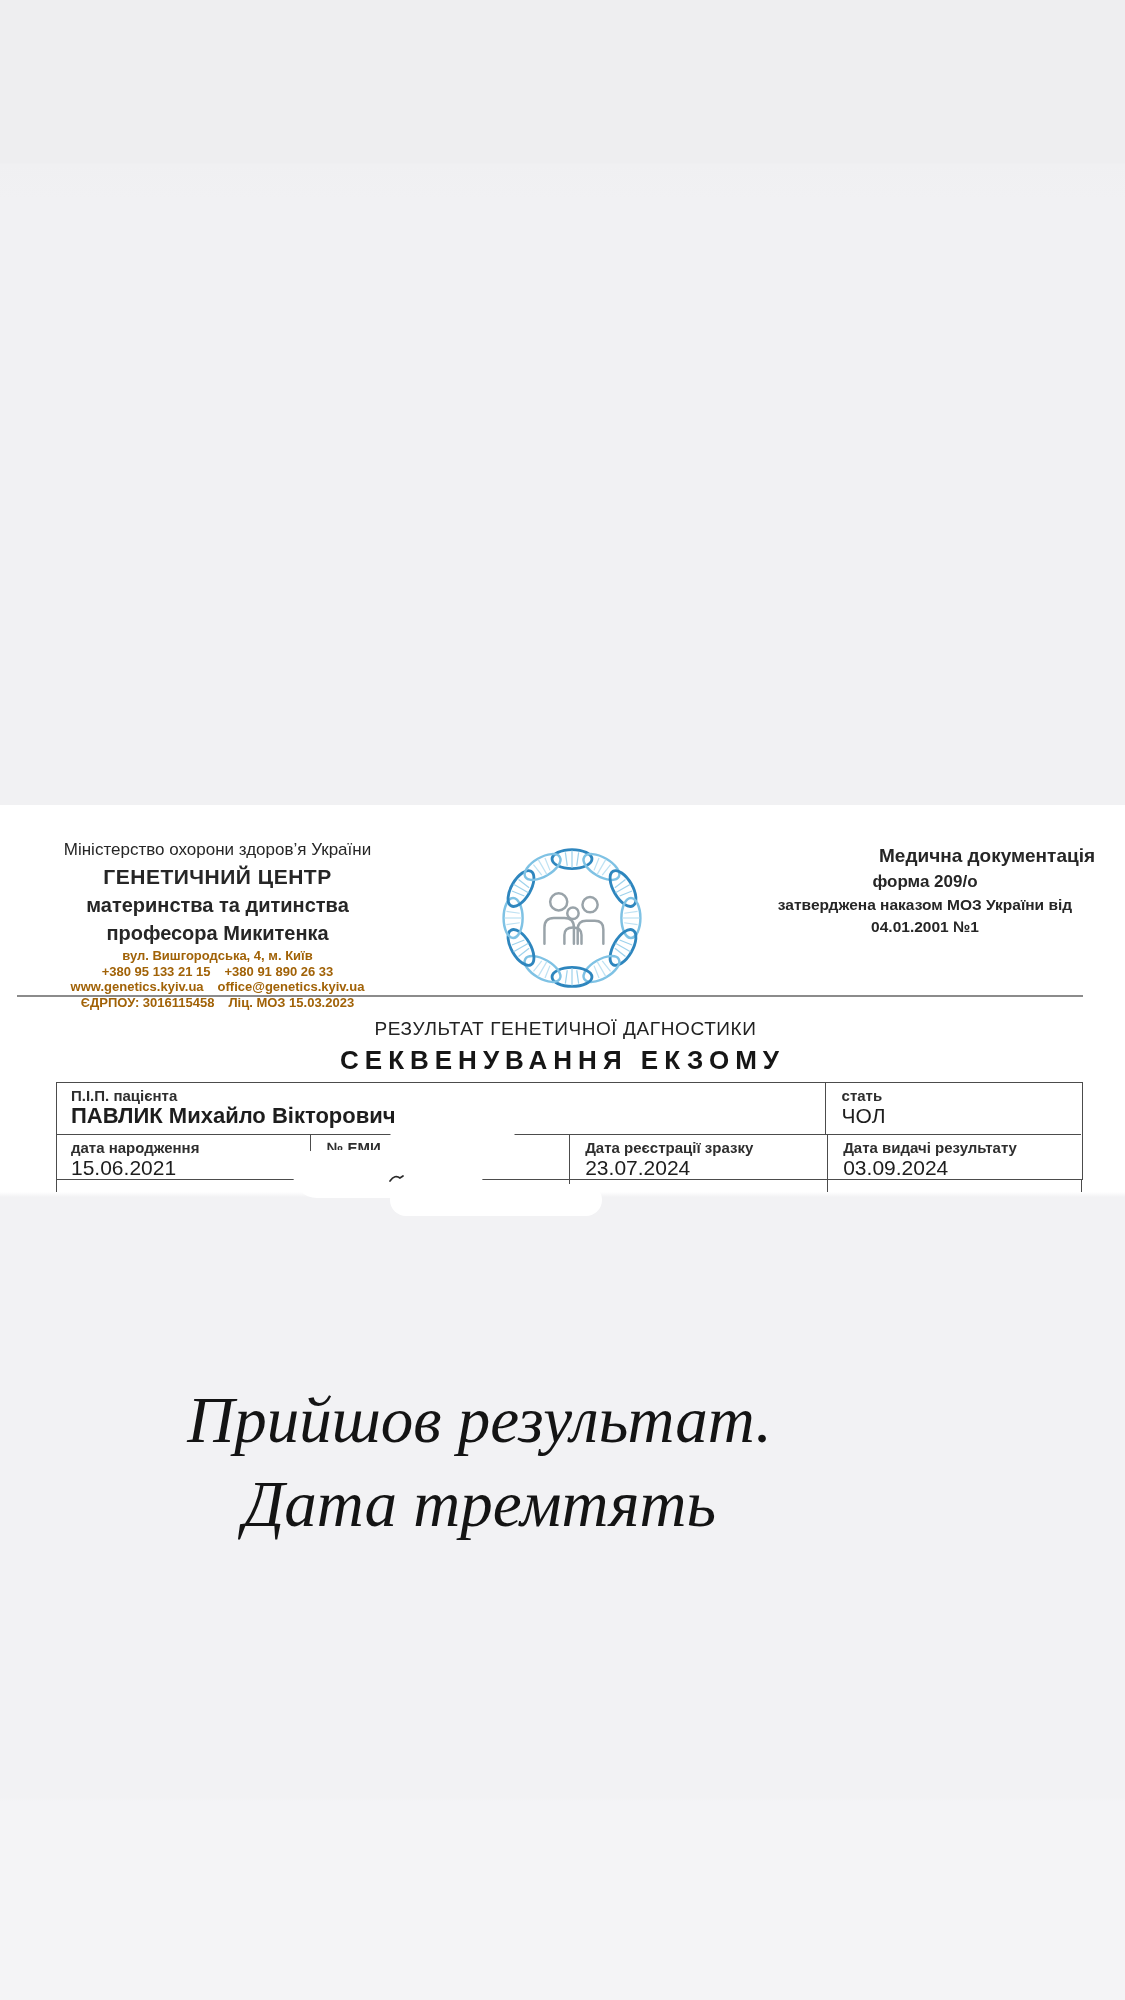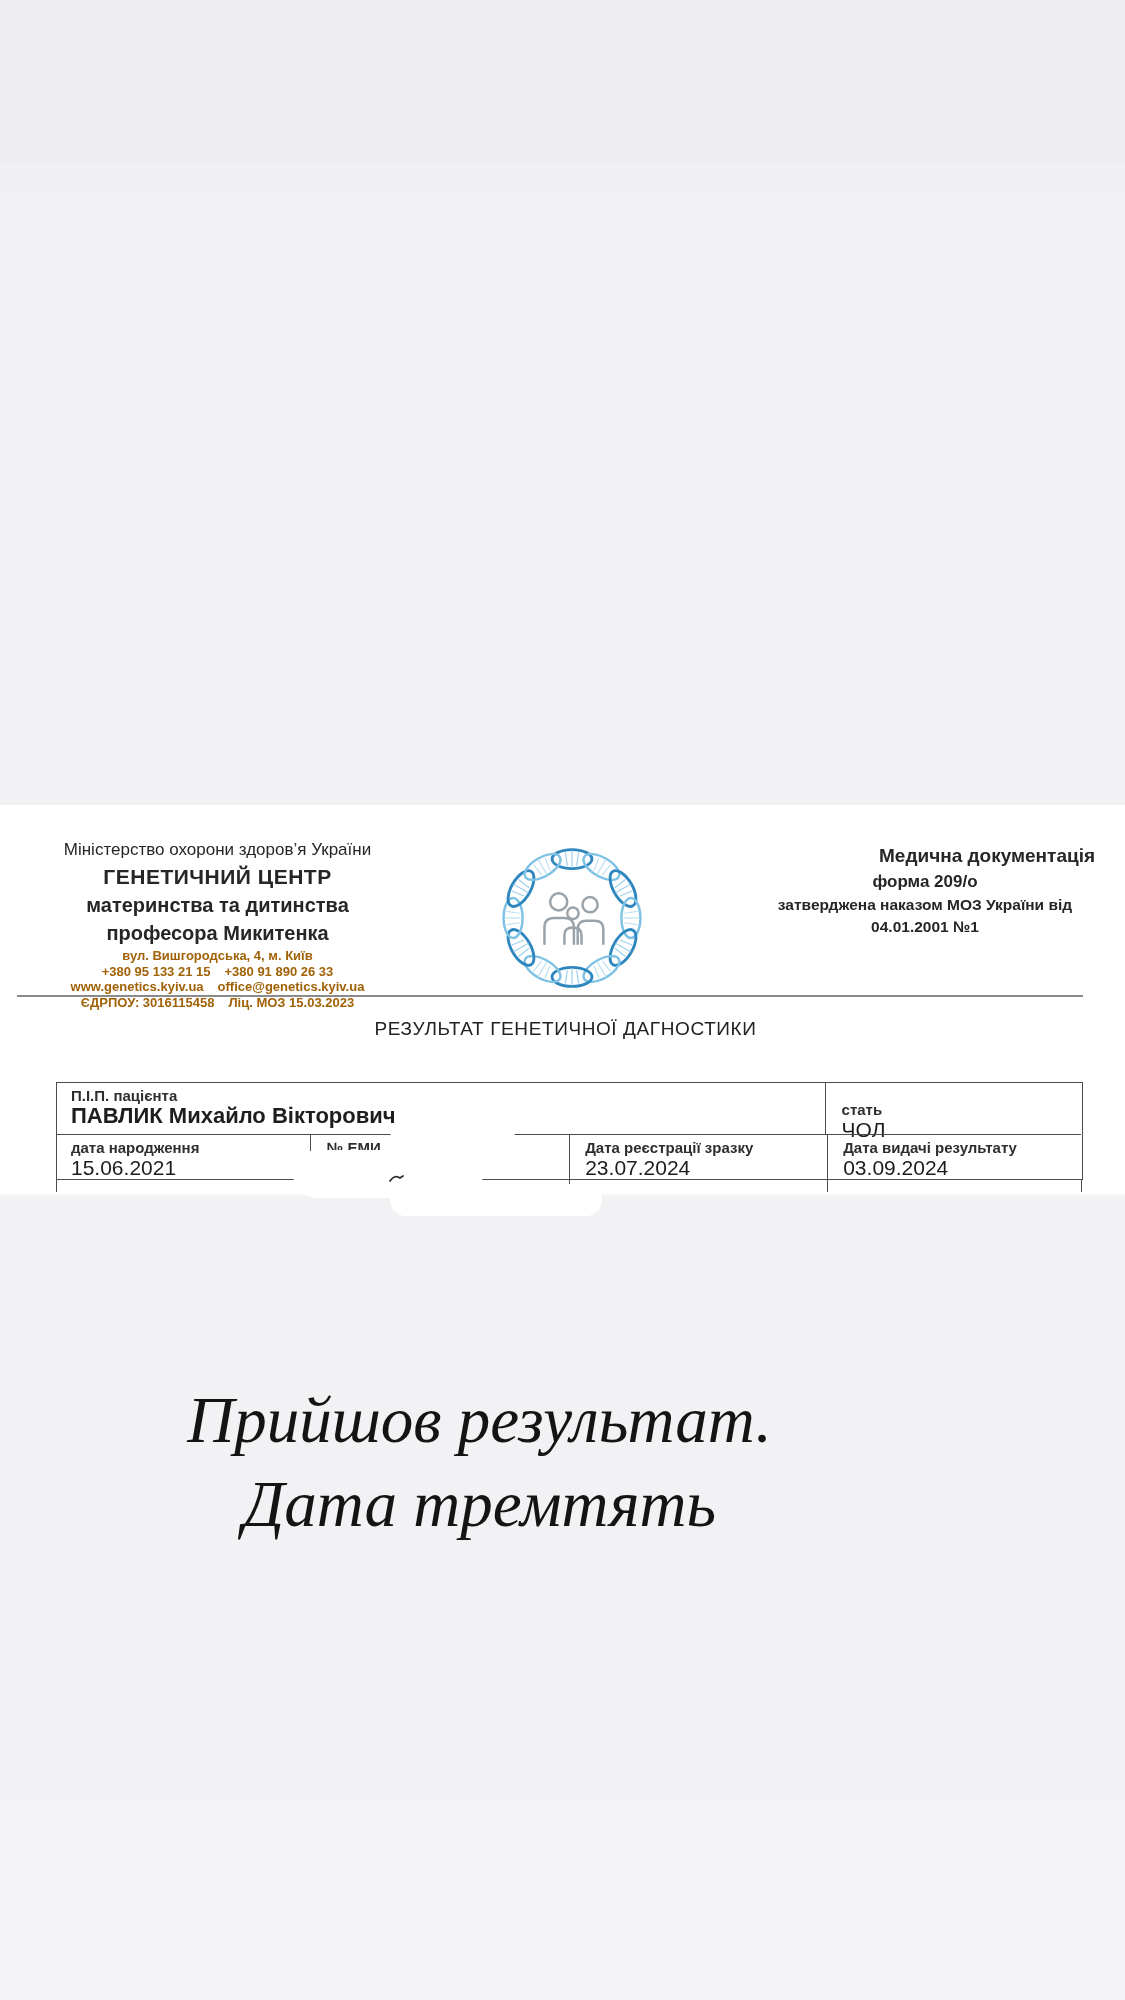--- a/index.html
+++ b/index.html
@@ -52,21 +52,21 @@
   
   .rtable{
     position:absolute;left:56px;top:277px;width:1027px;height:98px;
     border:1.6px solid #4c4c4c;box-sizing:border-box;color:#2a2a2a;
   }
   .cell{position:absolute;box-sizing:border-box;padding:4px 0 0 14px;}
   .cell .lbl{font-size:15px;line-height:17px;font-weight:700;color:#2e2e2e;}
   .cell .val{font-size:21px;line-height:24px;font-weight:400;color:#1d1d1d;}
   .cell .val.bold{font-weight:700;font-size:22px;}
   .c-patient{left:0;top:0;width:769px;height:51px;border-right:1.6px solid #4c4c4c;}
-  .c-sex{left:770.6px;top:14px;width:254.8px;height:51px;}
+  .c-sex{left:770.6px;top:0;width:254.8px;height:51px;}
   .row2{position:absolute;left:0;top:51px;width:1023.8px;height:45.4px;border-top:1.6px solid #4c4c4c;}
   .c-birth{left:0;top:0;width:254px;height:100%;border-right:1.6px solid #4c4c4c;}
   .c-emr{left:255.6px;top:0;width:257px;height:100%;border-right:1.6px solid #4c4c4c;}
   .c-reg{left:514.2px;top:0;width:256.4px;height:100%;border-right:1.6px solid #4c4c4c;}
   .c-issue{left:772.2px;top:0;width:251.6px;height:100%;}
   
   .stub{position:absolute;top:375px;height:12px;width:0;border-left:1.6px solid #4c4c4c;}
   .stub.s1{left:56px;}
   .stub.s2{left:569px;}
   .stub.s3{left:827px;}
@@ -192,20 +192,21 @@
     <div class="doc-block">
       <div class="doc-line1">Медична документація</div>
       <div class="doc-line2">форма 209/о</div>
       <div class="doc-line3">затверджена наказом МОЗ України від</div>
       <div class="doc-line4">04.01.2001 №1</div>
     </div>
 
     <div class="header-rule"></div>
 
     <div class="title1">РЕЗУЛЬТАТ ГЕНЕТИЧНОЇ ДАГНОСТИКИ</div>
+    <div class="title2">СЕКВЕНУВАННЯ ЕКЗОМУ</div>
 
     <div class="rtable">
       <div class="cell c-patient">
         <div class="lbl">П.І.П. пацієнта</div>
         <div class="val bold">ПАВЛИК Михайло Вікторович</div>
       </div>
       <div class="cell c-sex">
         <div class="lbl">стать</div>
         <div class="val">ЧОЛ</div>
       </div>

